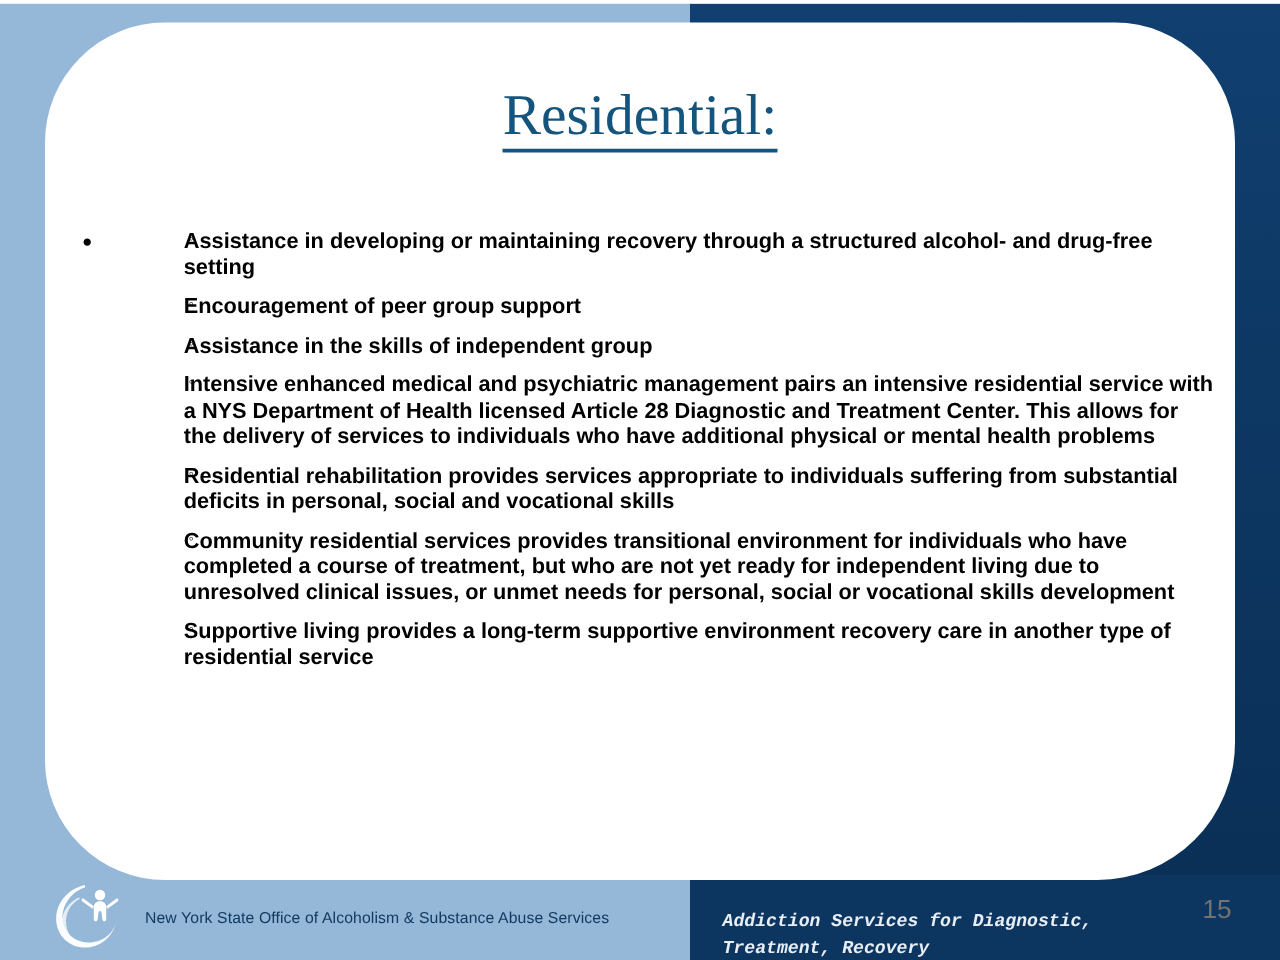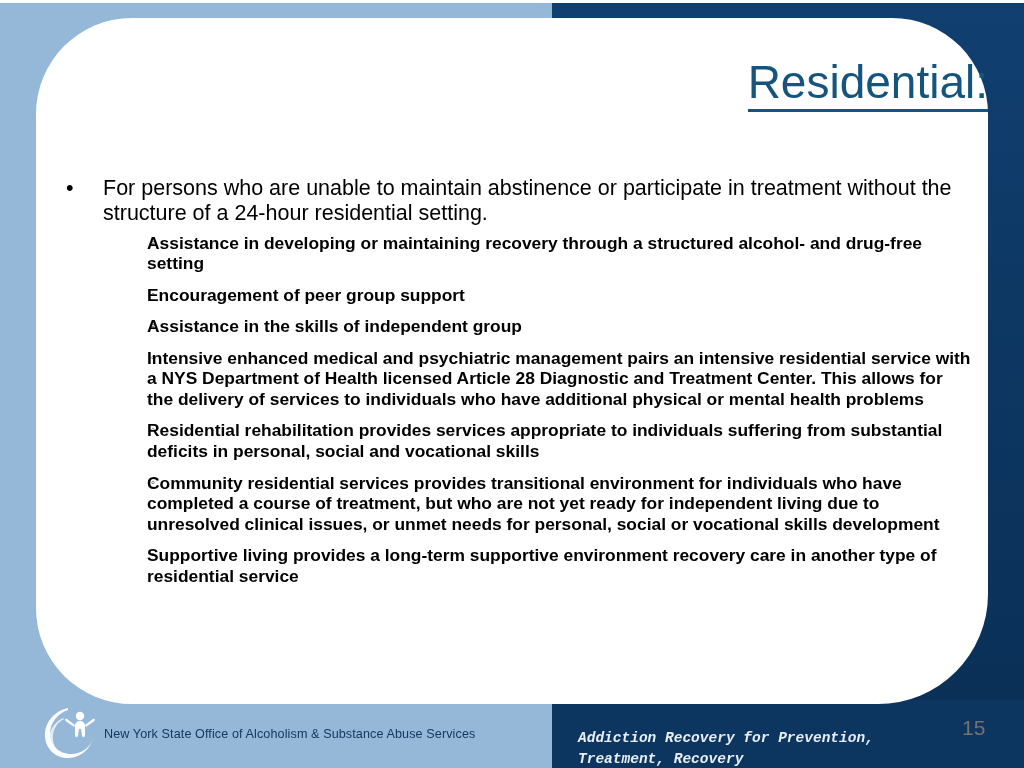--- a/index.html
+++ b/index.html
@@ -55,23 +55,24 @@
     border-top-left-radius: 96px;
     border-top-right-radius: 96px;
     border-bottom-left-radius: 96px;
     border-bottom-right-radius: 110px;
   }
 
   
   .title-wrap {
     position: absolute;
     left: 36px;
-    top: 58px;
+    top: 68px;
     width: 952px;
-    text-align: right;
+    text-align: center;
+    font-family: Liberation Serif, serif;
   }
   .title {
     display: inline-block;
     font-size: 46px;
     line-height: 1.05;
     color: #15557d;
     font-weight: 400;
     letter-spacing: 0px;
     border-bottom: 3px solid #15557d;
     padding-bottom: 3px;
@@ -137,21 +138,21 @@
   
   .footer-logo {
     position: absolute;
     left: 38px;
     top: 702px;
     width: 72px;
     height: 62px;
   }
   .footer-agency {
     position: absolute;
-    left: 104px;
+    left: 116px;
     top: 727px;
     font-size: 12.6px;
     color: #123a61;
     letter-spacing: 0.1px;
     white-space: nowrap;
     font-weight: 400;
   }
   .footer-tagline {
     position: absolute;
     left: 578px;
@@ -186,21 +187,20 @@
   <div class="card"></div>
 
   <div class="title-wrap">
     <span class="title">Residential:</span>
   </div>
 
   <div class="body">
     <ul class="level1">
       <li class="l1">
         <span class="dot1">•</span>
-        <span>For persons who are unable to maintain abstinence or participate in treatment without the structure of a 24-hour residential setting.</span>
 
         <div class="sub-wrap">
           <ul class="level2">
             <li class="l2">
               <span class="dot2">◦</span>
               <span class="txt2">Assistance in developing or maintaining recovery through a structured alcohol- and drug-free setting</span>
             </li>
             <li class="l2">
               <span class="dot2">◦</span>
               <span class="txt2">Encouragement of peer group support</span>
@@ -238,19 +238,19 @@
       <circle cx="42" cy="14" r="4.2" fill="#ffffff"></circle>
       <path d="M42 19 C39 19, 37 21, 37 24 L37 33 C37 35, 39 36, 40 34 L41 27 L43 27 L44 34 C45 36, 47 35, 47 33 L47 24 C47 21, 45 19, 42 19 Z" fill="#ffffff"></path>
       <path d="M37 23 L29 17 C27.5 16, 26.5 18, 28 19.2 L36 25 Z" fill="#ffffff"></path>
       <path d="M47 23 L55 17 C56.5 16, 57.5 18, 56 19.2 L48 25 Z" fill="#ffffff"></path>
     </svg>
   </div>
 
   <div class="footer-agency">New York State Office of Alcoholism &amp; Substance Abuse Services</div>
 
   <div class="footer-tagline">
-    <div>Addiction Recovery for Prevention,</div>
+    <div>Addiction Services for Diagnostic,</div>
     <div>Treatment, Recovery</div>
   </div>
 
   <div class="footer-pagenum">15</div>
 
 </div>
 
 </body></html>

